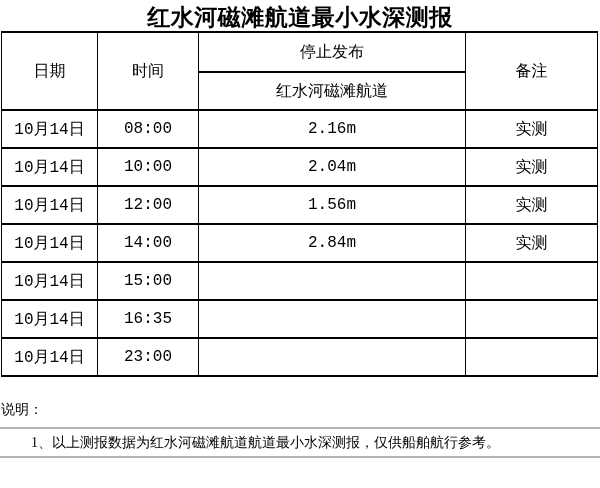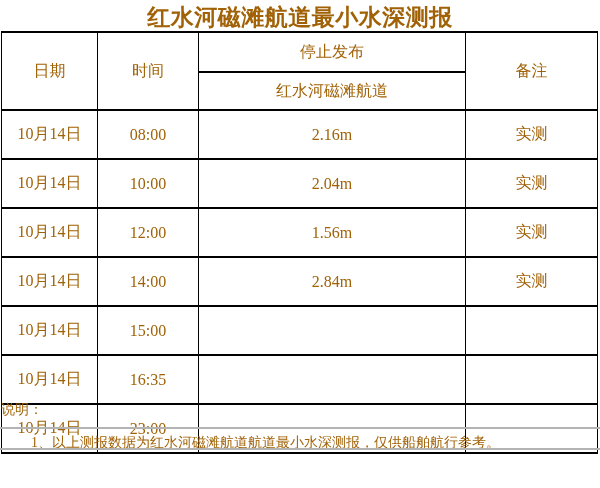--- a/index.html
+++ b/index.html
@@ -5,21 +5,21 @@
   html, body {
     margin: 0;
     padding: 0;
     background: #ffffff;
   }
   .page {
     position: relative;
     width: 600px;
     height: 488px;
     background: #ffffff;
-    color: #a16207;
+    color: #000000;
     font-family: "Liberation Serif", "DejaVu Serif", serif;
     overflow: hidden;
   }
   .title {
     position: absolute;
     top: 2px;
     left: 0;
     width: 100%;
     text-align: center;
     font-size: 23px;
@@ -43,42 +43,42 @@
     text-align: center;
     vertical-align: middle;
     font-size: 16px;
     font-weight: normal;
     padding: 0;
     overflow: hidden;
     white-space: nowrap;
   }
   tr.hdr-top  { height: 40px; }
   tr.hdr-sub  { height: 38px; }
-  tr.data-row { height: 49px; }
+  tr.data-row { height: 38px; font-family: Liberation Mono, monospace; }
   .notes {
     position: absolute;
     top: 390px;
     left: 0;
     width: 600px;
     font-size: 14px;
   }
   .notes-label {
     box-sizing: border-box;
     height: 39px;
     padding: 11px 0 0 1px;
     border-bottom: 2px solid #b3b3b3;
   }
   .note-row {
     box-sizing: border-box;
     border-bottom: 2px solid #b3b3b3;
     padding-left: 31px;
     white-space: nowrap;
     overflow: hidden;
   }
-  .note-row.first  { height: 21px; padding-top: 5px; }
+  .note-row.first  { height: 29px; padding-top: 5px; }
   .note-row.second { height: 27px; padding-top: 4px; }
 </style>
 </head>
 <body>
 
 <div class="page">
 
   <div class="title">红水河磁滩航道最小水深测报</div>
 
   <table class="report">

